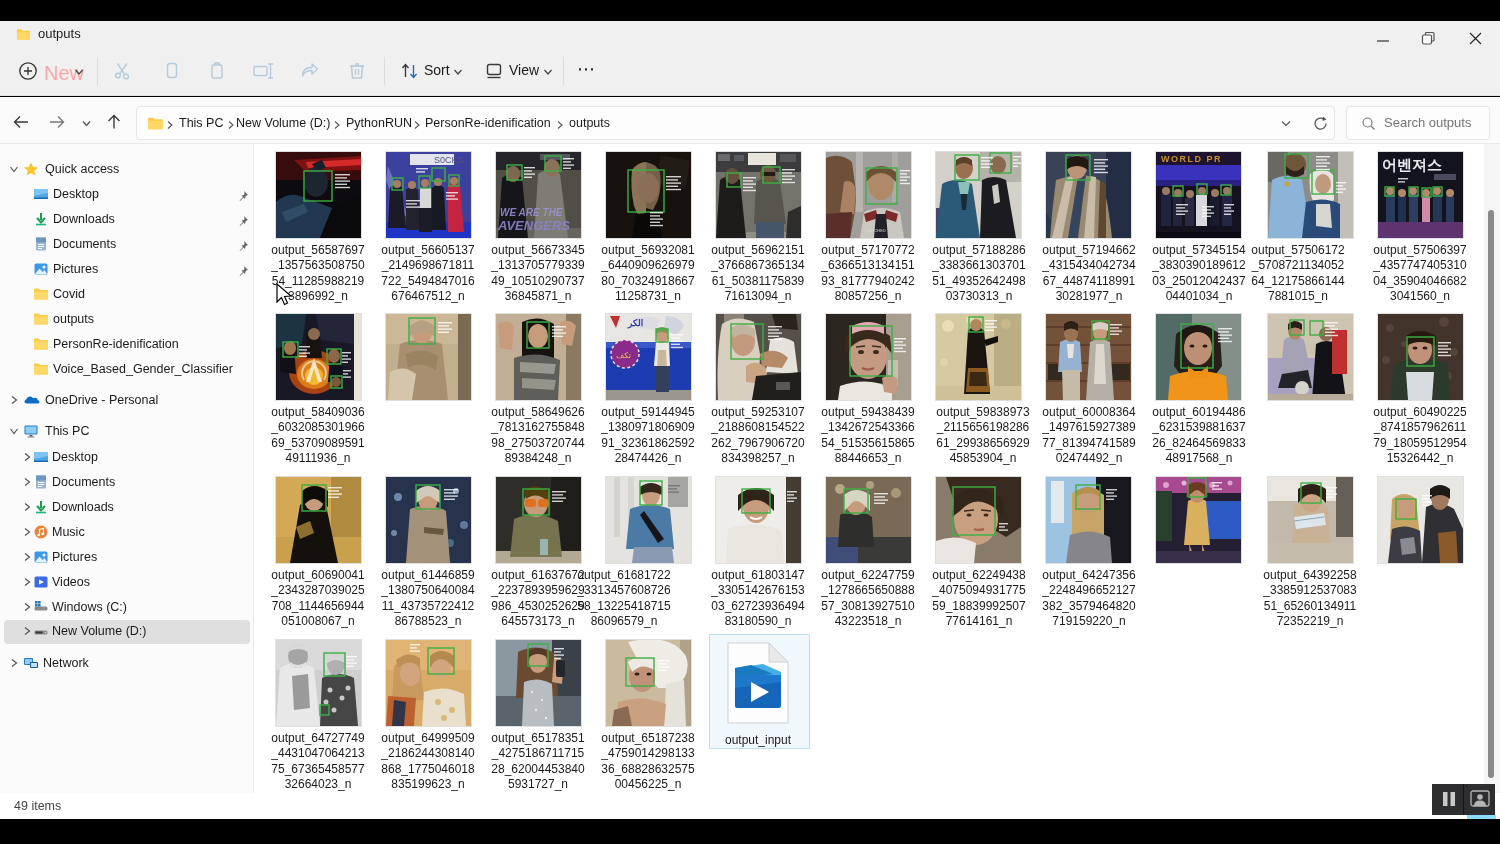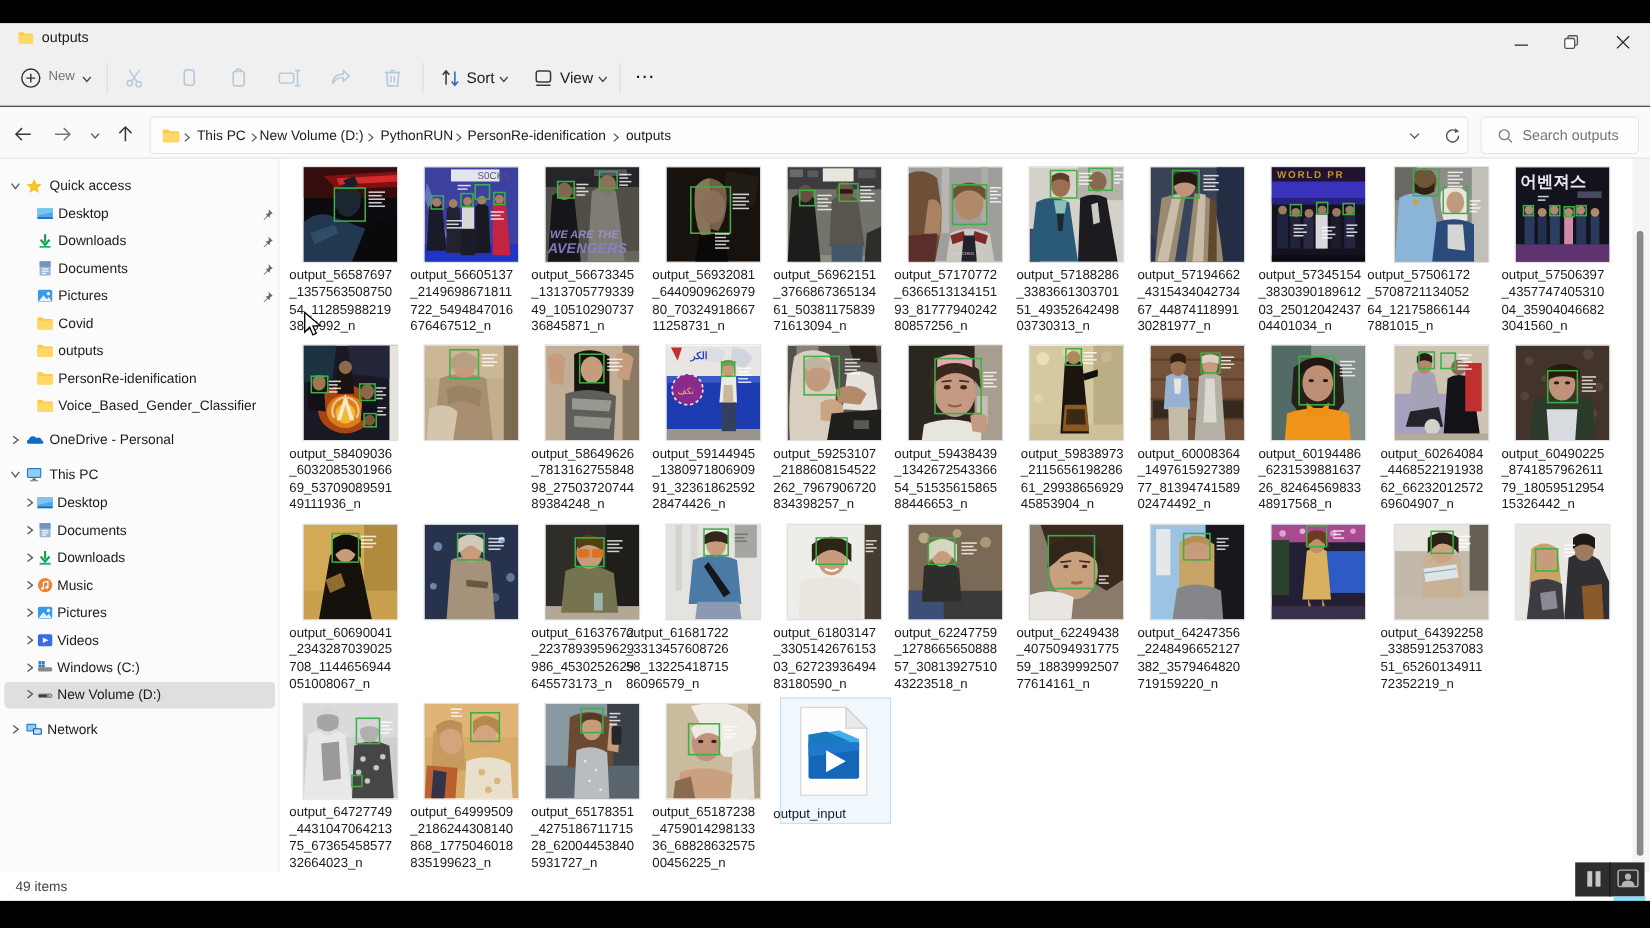--- a/index.html
+++ b/index.html
@@ -14,21 +14,21 @@
 .addrbox .crumb { position:absolute; top:9px; font-size:12.5px; color:#1b1b1b; }
 .crumbchev { width:9px; height:13px; }
 .searchbox { position:absolute; left:1346px; top:106px; width:144px; height:34px; background:#fdfdfd; border:1px solid #e5e5e5; border-radius:4px; }
 .body { position:absolute; left:0; top:144px; width:1500px; height:675px; background:#fff; }
 .sidebar { position:absolute; left:0; top:144px; width:254px; height:649px; background:#fbfbfb; border-right:1px solid #ececec; }
 .stxt { font-size:12.5px; color:#1b1b1b; white-space:nowrap; }
 .selrow { position:absolute; left:4px; width:246px; height:24px; background:#dfdfdf; border-radius:4px; }
 .content { position:absolute; left:255px; top:144px; width:1229px; height:649px; background:#fff; }
 .thumb { position:absolute; width:85px; height:86px; box-shadow:0 0 0 1px rgba(0,0,0,0.12); }
 .thumb svg { display:block; }
-.cap { position:absolute; width:110px; text-align:left; font-size:12px; line-height:15.4px; color:#1b1b1b; }
+.cap { position:absolute; width:110px; text-align:center; font-size:12px; line-height:15.4px; color:#1b1b1b; }
 .sel { position:absolute; width:101px; height:115px; background:#f0f8fd; border:1px solid #bfe0f2; }
 .vicon { position:absolute; }
 .statusbar { position:absolute; left:0; top:793px; width:1500px; height:26px; background:#fff; }
 .scrolltrack { position:absolute; left:1484px; top:144px; width:16px; height:649px; background:#f5f5f5; }
 .scrollthumb { position:absolute; left:1488px; top:210px; width:6px; height:568px; background:#8a8a8a; border-radius:3px; }
 .botblack { position:absolute; left:0; top:819px; width:1500px; height:25px; background:#000; }
 .topblack { position:absolute; left:0; top:0; width:1500px; height:21px; background:#000; }
 </style></head>
 <body>
 <div class="win">
@@ -50,21 +50,21 @@
 <svg class="abs" style="left:1468px;top:31px" width="15" height="15" viewBox="0 0 15 15">
       <path d="M2,2 L13,13 M13,2 L2,13" stroke="#222" stroke-width="1.1"></path>
     </svg>
 
 <div class="toolbar"></div>
 
 <svg class="abs" style="left:18px;top:61px" width="20" height="20" viewBox="0 0 20 20">
       <circle cx="10" cy="10" r="8.2" fill="none" stroke="#333" stroke-width="1.3"></circle>
       <path d="M10,6 L10,14 M6,10 L14,10" stroke="#333" stroke-width="1.3"></path>
     </svg>
-<div class="abs" style="left:44px;top:62px;font-size:12px;color:#737373">New</div>
+<div class="abs" style="left:44px;top:62px;font-size:20px;color:#fca5a5">New</div>
 <svg class="abs" style="left:74px;top:67px" width="10" height="10" viewBox="0 0 10 10">
       <path d="M1.5,3 L5,7 L8.5,3" fill="none" stroke="#444" stroke-width="1.2"></path>
     </svg>
 <div class="vsep" style="left:97px"></div>
 <svg class="abs" style="left:113px;top:61px" width="20" height="20" viewBox="0 0 20 20">
       <circle cx="5" cy="14.5" r="2.4" fill="none" stroke="#b5cbdc" stroke-width="1.4"></circle>
       <circle cx="13" cy="15.5" r="2.4" fill="none" stroke="#b5cbdc" stroke-width="1.4"></circle>
       <path d="M6.5,13 L14,2.5 M11.8,13.8 L4.5,2.5" stroke="#b5cbdc" stroke-width="1.4" fill="none"></path>
     </svg>
 <svg class="abs" style="left:160px;top:60px" width="22" height="22" viewBox="0 0 22 22">
@@ -948,26 +948,20 @@
         <rect y="80" width="85" height="6" fill="#b5ab98"></rect>
         <rect x="22" y="6" width="14" height="15" fill="none" stroke="#3cb043" stroke-width="1.4"></rect>
         <rect x="42" y="7" width="13" height="14" fill="none" stroke="#3cb043" stroke-width="1.4"></rect>
         <rect x="57" y="8.0" width="13" height="1.4" fill="#fff" opacity="0.8"></rect>
         <rect x="57" y="11.2" width="10" height="1.4" fill="#fff" opacity="0.8"></rect>
         <rect x="57" y="14.4" width="13" height="1.4" fill="#fff" opacity="0.8"></rect>
         <rect x="57" y="17.6" width="10" height="1.4" fill="#fff" opacity="0.8"></rect>
         <rect x="57" y="20.8" width="13" height="1.4" fill="#fff" opacity="0.8"></rect>
       </svg>
     </div>
-<div class="cap" style="left:1255px;top:405px">
-      <div>output_60264084</div>
-      <div>_4468522191938</div>
-      <div>62_66232012572</div>
-      <div>69604907_n</div>
-    </div>
 <div class="thumb" style="left:1378px;top:314px">
       <svg width="85" height="86" viewBox="0 0 85 86">
         <rect width="85" height="86" fill="#42342a"></rect>
         <circle cx="12" cy="14" r="4" fill="#55443a"></circle>
         <circle cx="66" cy="8" r="5" fill="#55443a"></circle>
         <circle cx="76" cy="38" r="4" fill="#55443a"></circle>
         <circle cx="8" cy="46" r="4" fill="#55443a"></circle>
         <circle cx="26" cy="30" r="3" fill="#55443a"></circle>
         <circle cx="70" cy="62" r="4" fill="#55443a"></circle>
         <path d="M16,50 Q42,40 70,50 L72,86 L12,86 Z" fill="#2c3a2c"></path>
@@ -1023,20 +1017,26 @@
         <path d="M24,32 Q42,24 60,34 L64,86 L20,86 Z" fill="#a5927a"></path>
         <path d="M38,50 L58,52 L57,58 L38,56 Z" fill="#68583f"></path>
         <ellipse cx="42" cy="22" rx="10" ry="12" fill="#c69c7c"></ellipse>
         <path d="M30,14 Q42,4 54,14 L54,26 L48,22 Q42,16 36,22 L30,26 Z" fill="#d3c9b8"></path>
         <rect x="30" y="8" width="24" height="24" fill="none" stroke="#3cb043" stroke-width="1.4"></rect>
         <rect x="58" y="12.0" width="14" height="1.4" fill="#fff" opacity="0.8"></rect>
         <rect x="58" y="15.2" width="11" height="1.4" fill="#fff" opacity="0.8"></rect>
         <rect x="58" y="18.4" width="14" height="1.4" fill="#fff" opacity="0.8"></rect>
         <rect x="58" y="21.6" width="11" height="1.4" fill="#fff" opacity="0.8"></rect>
       </svg>
+    </div>
+<div class="cap" style="left:373px;top:568px">
+      <div>output_61446859</div>
+      <div>_1380750640084</div>
+      <div>11_43735722412</div>
+      <div>86788523_n</div>
     </div>
 <div class="thumb" style="left:496px;top:477px">
       <svg width="85" height="86" viewBox="0 0 85 86">
         <rect width="85" height="86" fill="#2e2d28"></rect>
         <rect x="55" width="30" height="86" fill="#1f1e1a"></rect>
         <rect y="74" width="85" height="12" fill="#b2a894"></rect>
         <path d="M18,42 Q40,32 62,44 L66,80 L14,80 Z" fill="#75744e"></path>
         <ellipse cx="40" cy="26" rx="12" ry="14" fill="#c69c7c"></ellipse>
         <path d="M28,14 Q40,4 54,16 L52,24 Q40,14 30,22 Z" fill="#54400e"></path>
         <rect x="29" y="22" width="11" height="8" rx="3" fill="#e07020"></rect>

